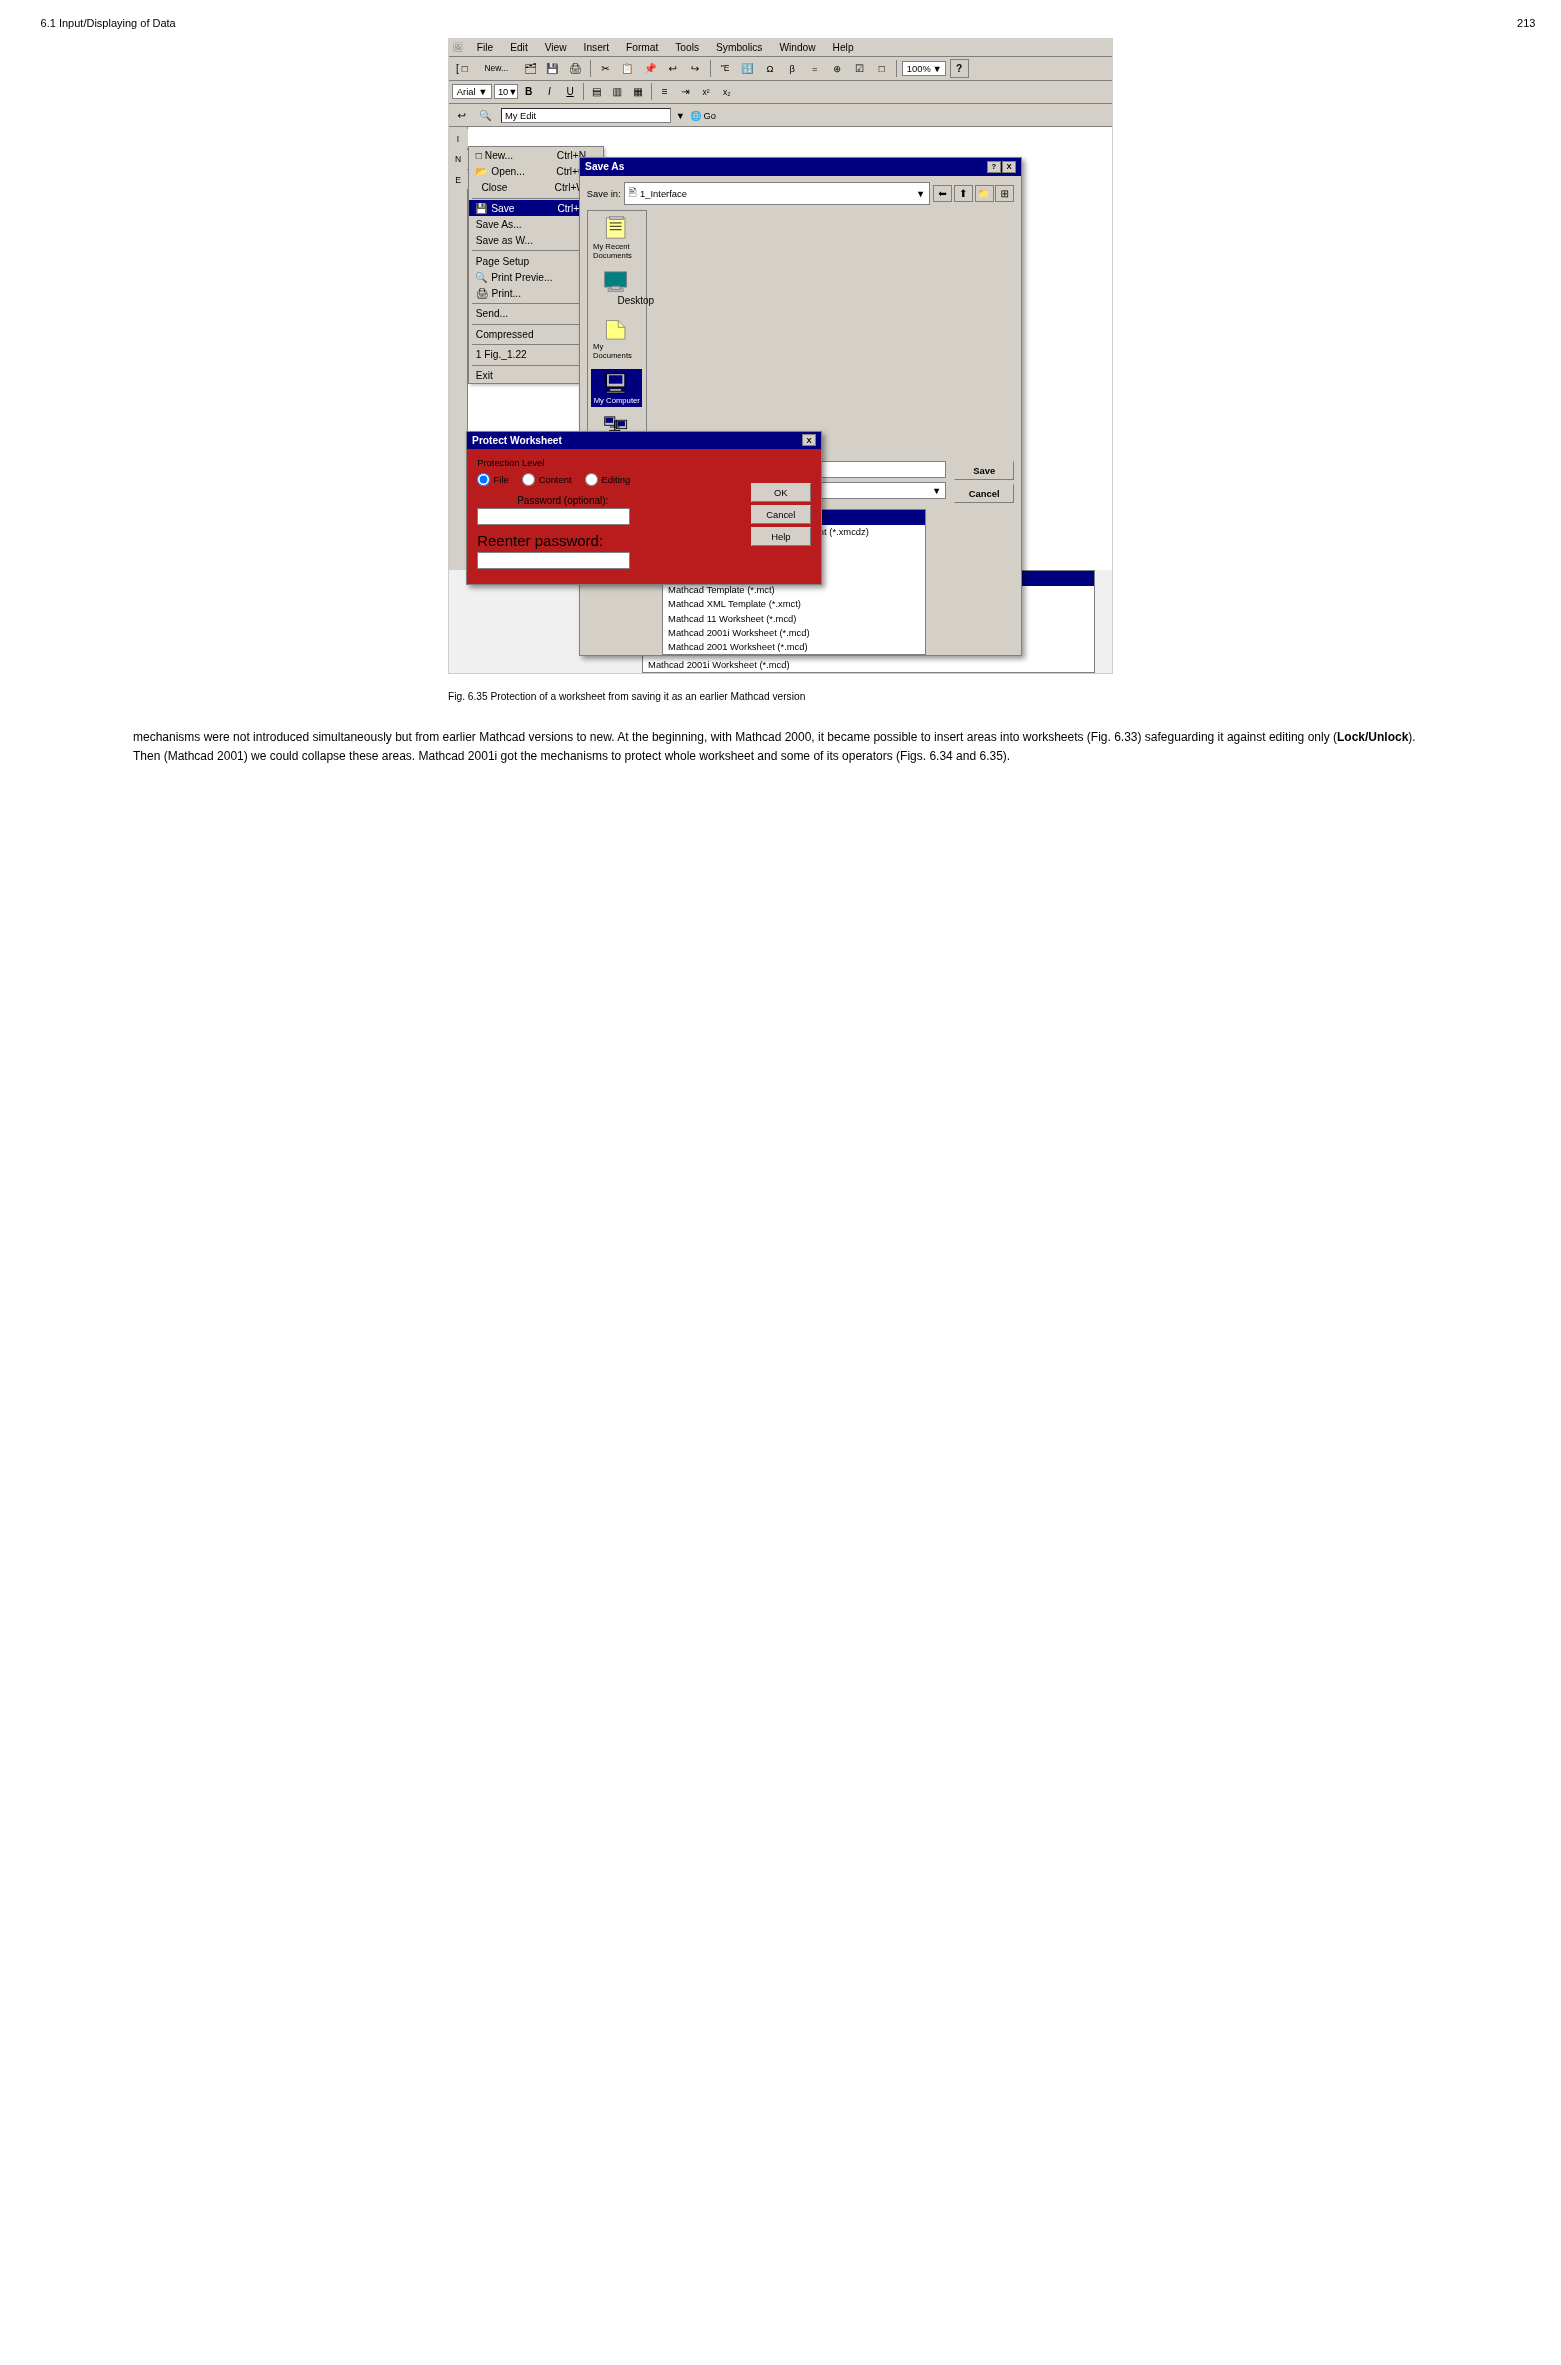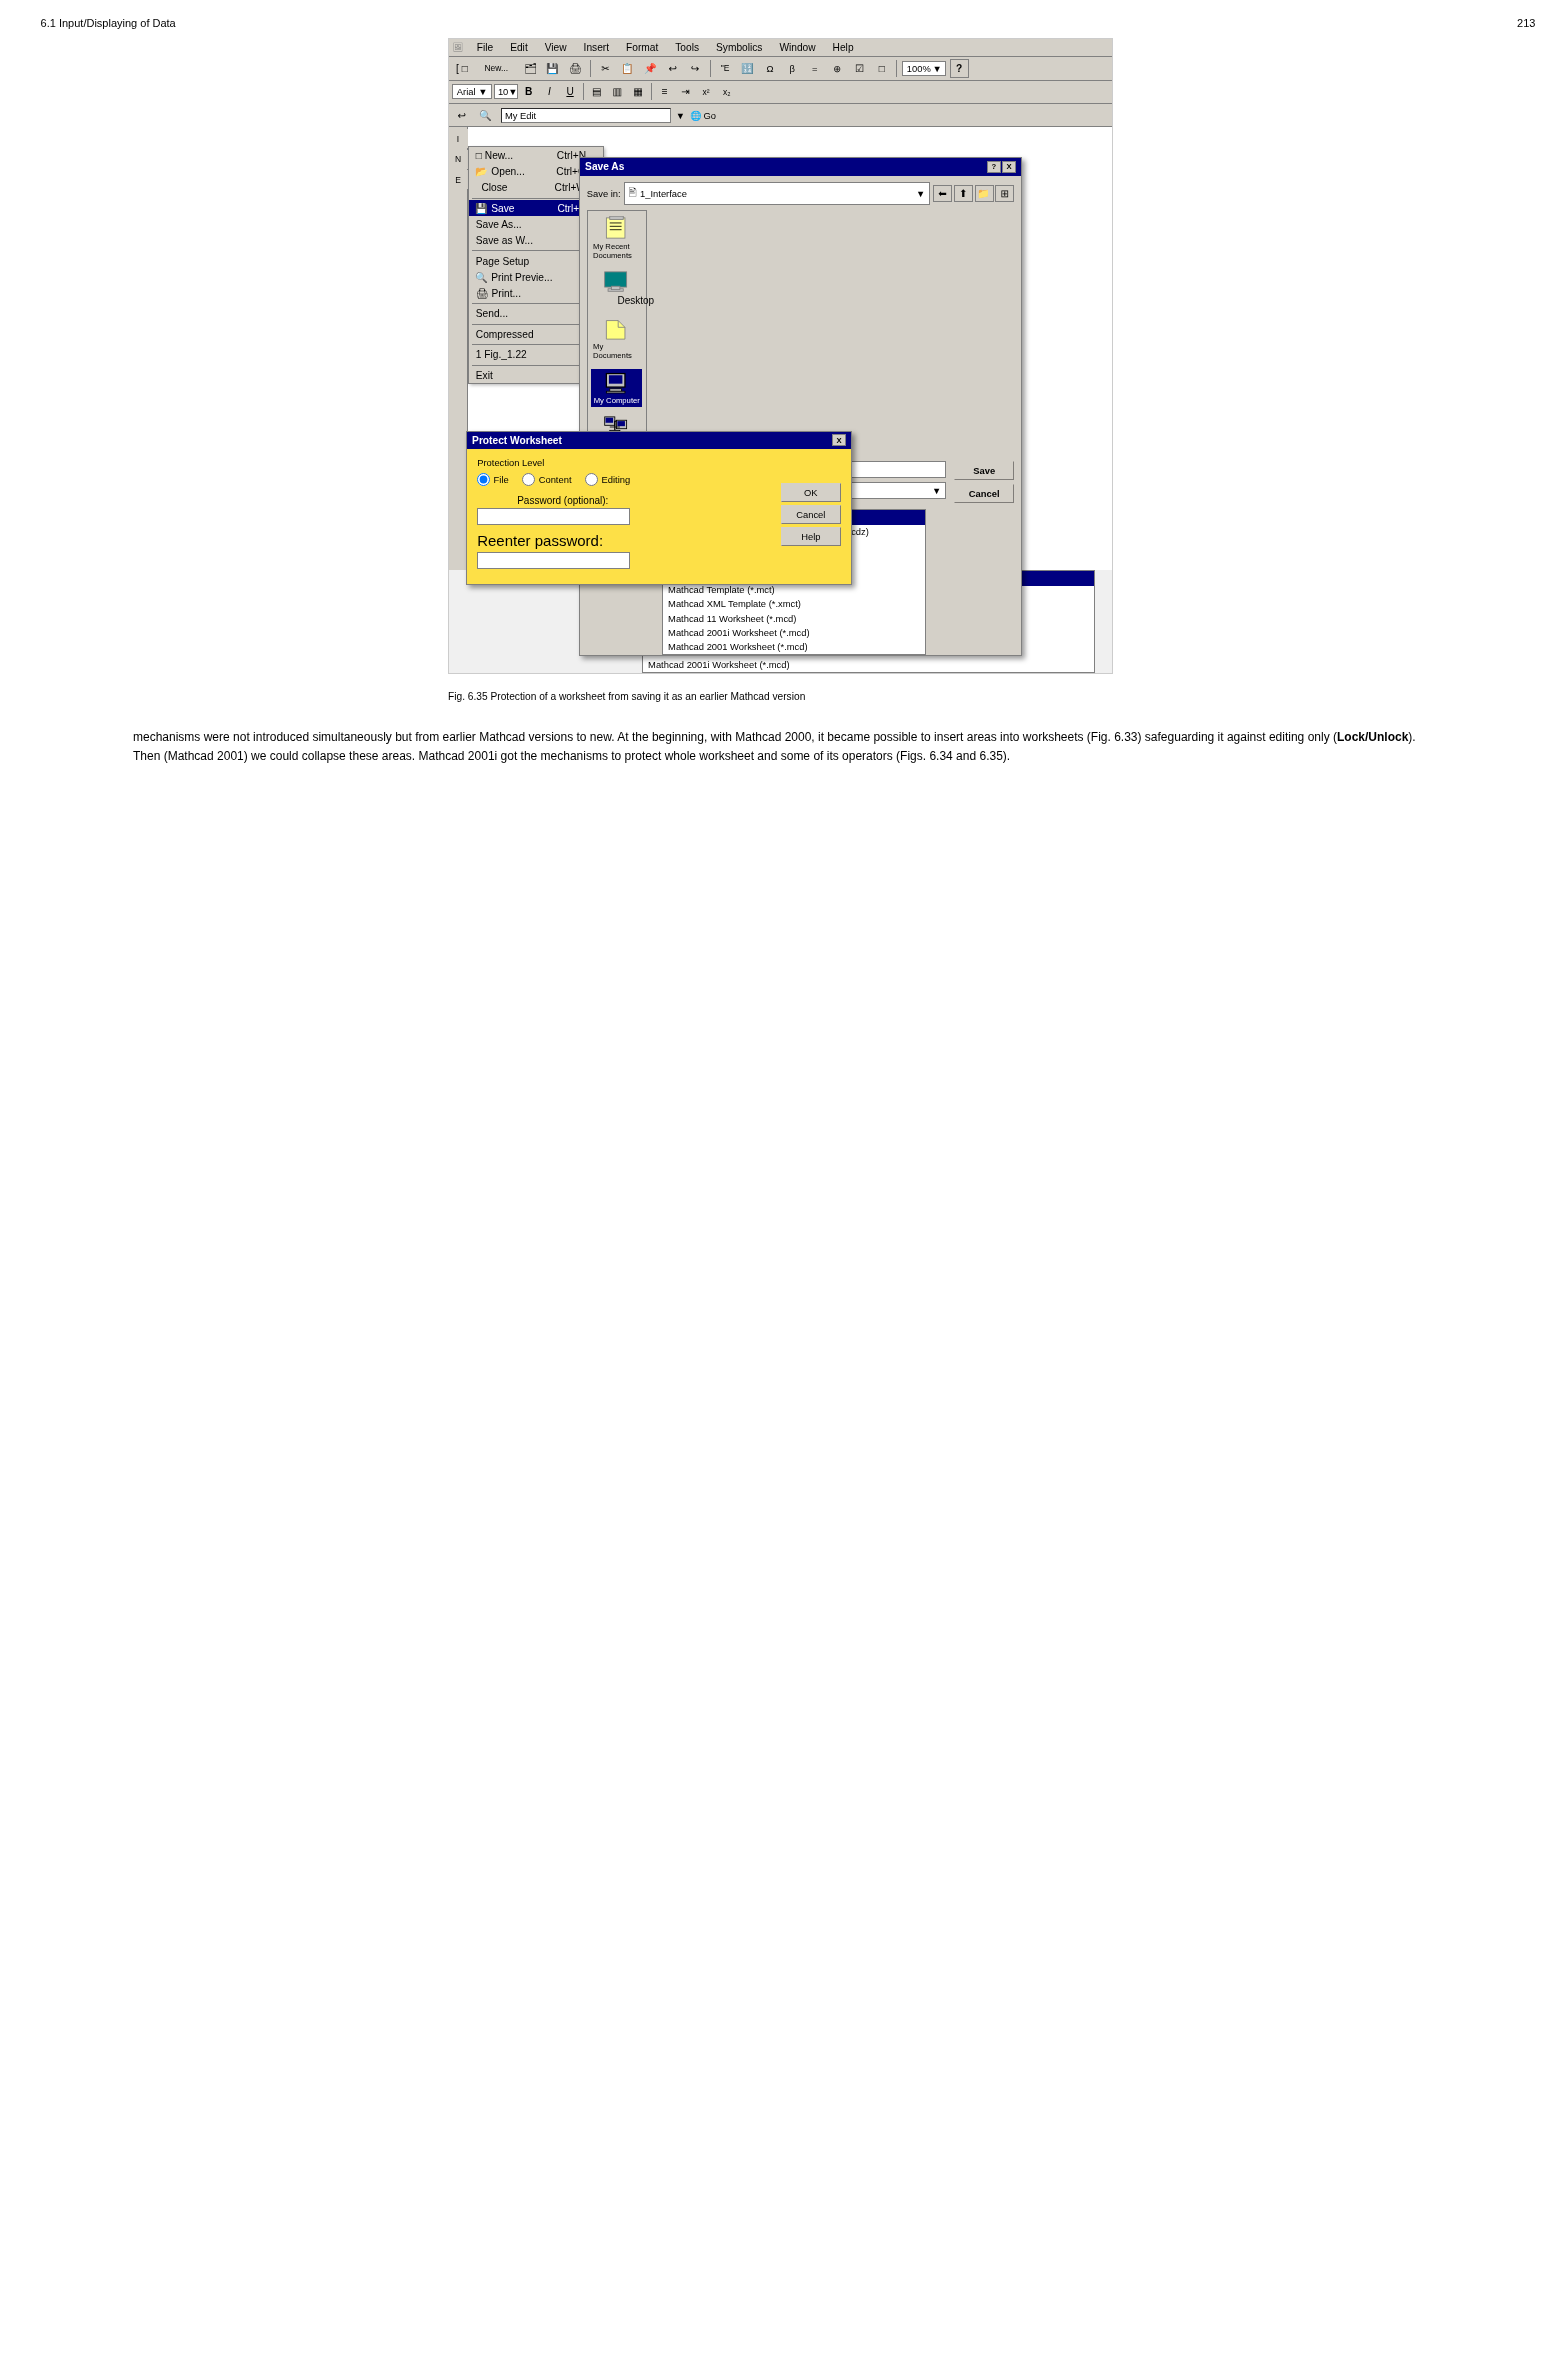--- a/index.html
+++ b/index.html
@@ -300,24 +300,24 @@
       cursor: pointer;
     }
     .savetype-item.highlighted { background: #000080; color: white; }
     .savetype-item.grayed { color: #808080; }
 
     
     .dialog-protect {
       position: absolute;
       top: 392px;
       left: 17px;
-      background: #fde047;
+      background: #b91c1c;
       border: 1.7px solid #808080;
       box-shadow: 2.6px 2.6px 5.1px rgba(0,0,0,0.4);
-      width: 386px;
+      width: 356px;
       z-index: 250;
       font-size: 10.2px;
     }
 
     .protect-title {
       background: #000080;
       color: white;
       padding: 2.6px 5.1px;
       display: flex;
       justify-content: space-between;

